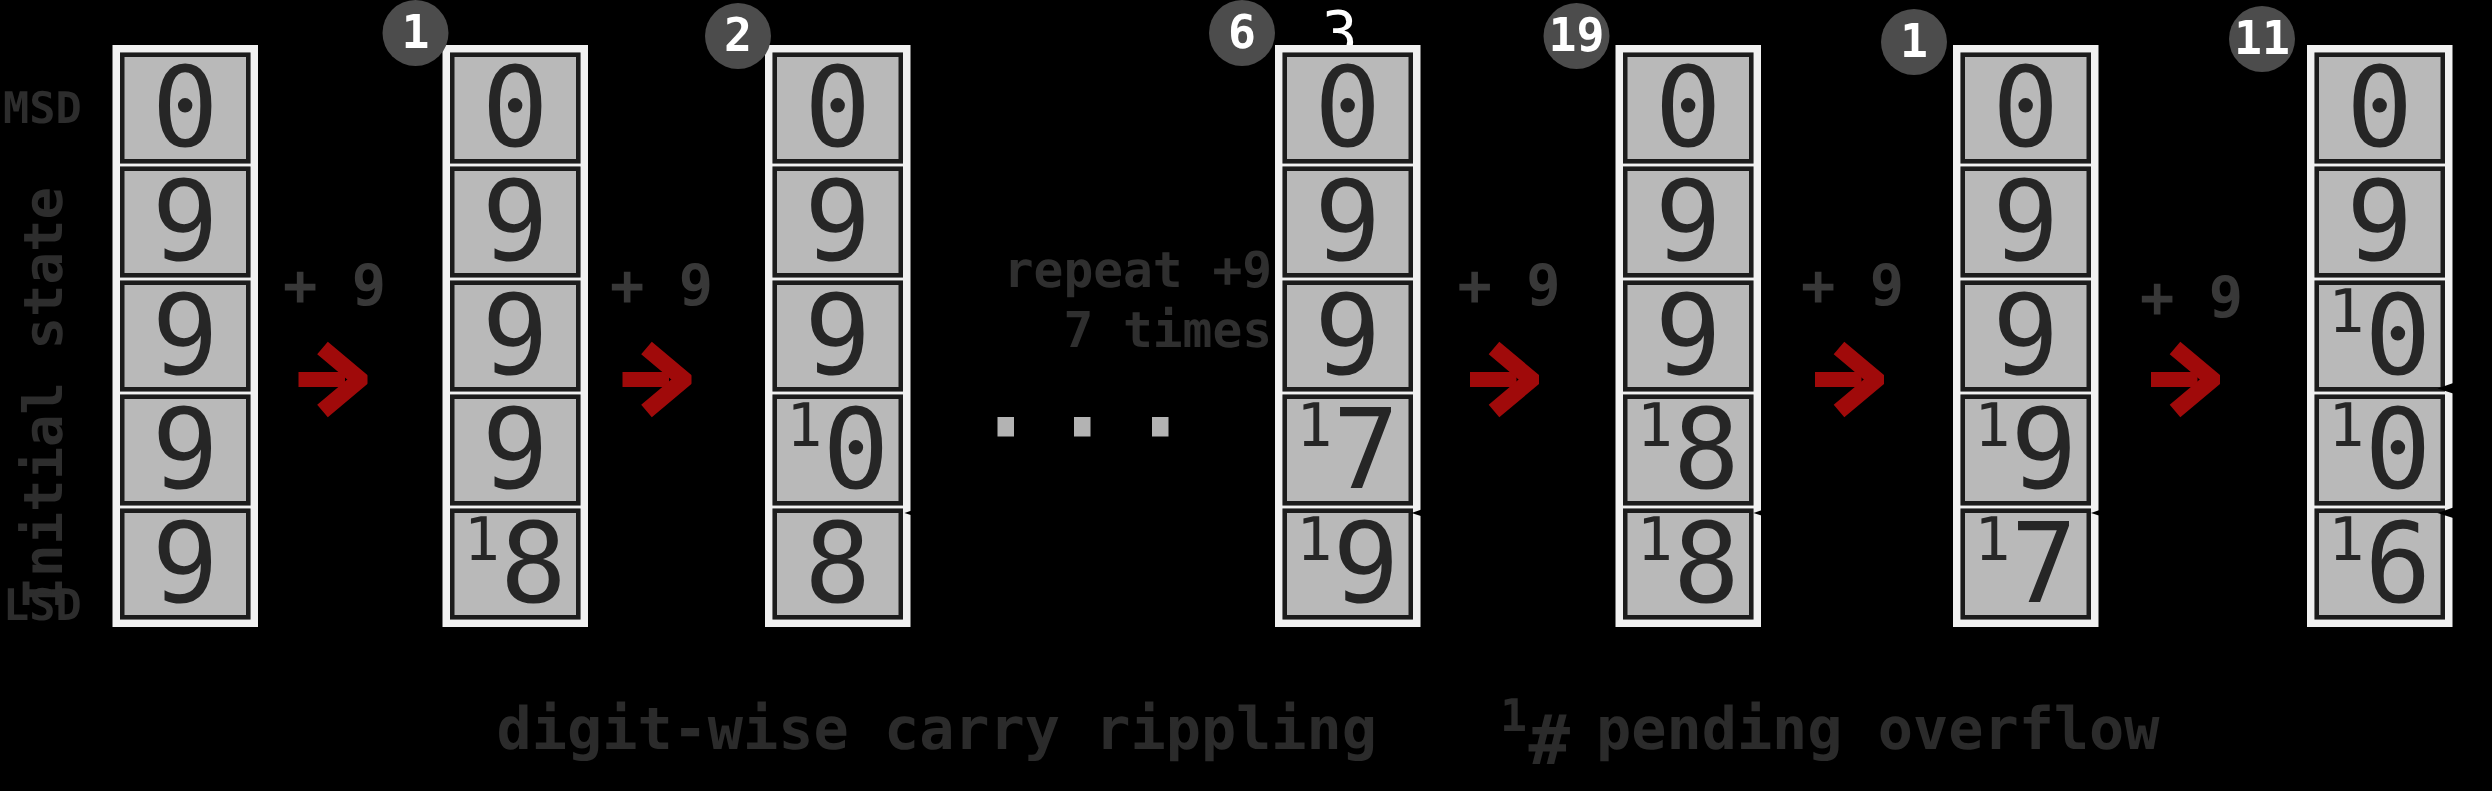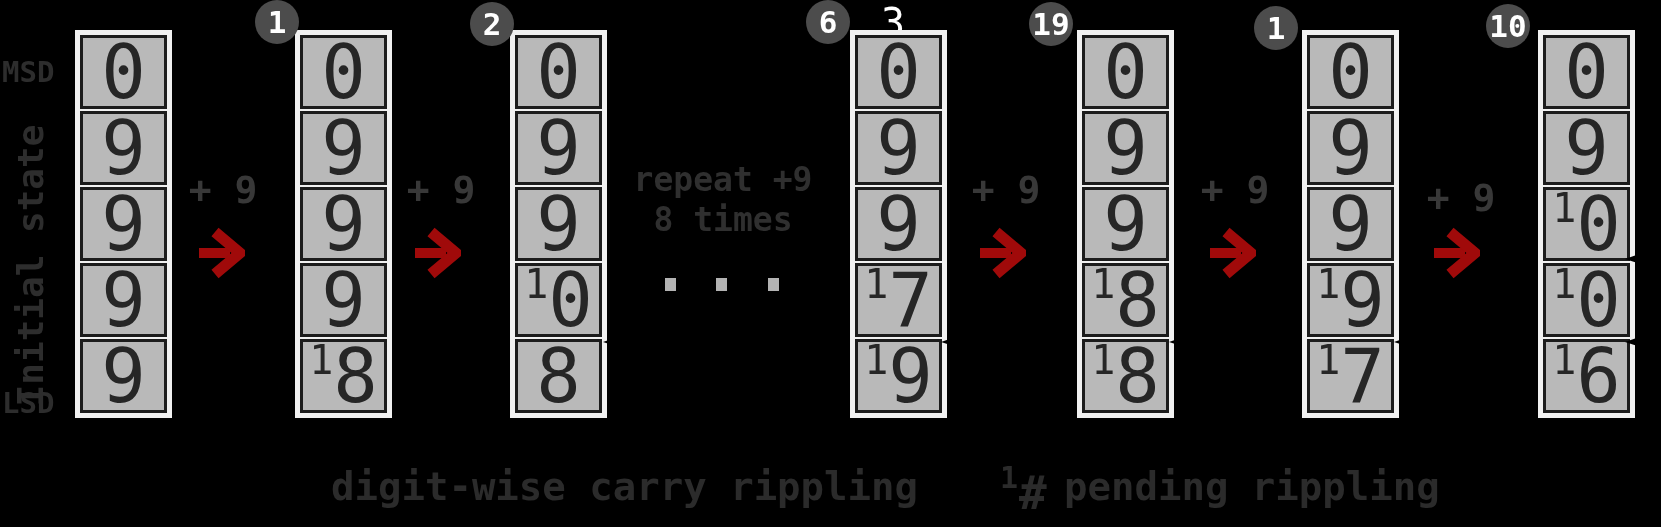--- a/index.html
+++ b/index.html
@@ -25,21 +25,21 @@
   .badge{position:absolute;width:44px;height:44px;border-radius:50%;background:var(--badgebg);
          color:var(--badgetxt);font-size:31px;font-weight:bold;display:flex;
          align-items:center;justify-content:center;z-index:3;}
   .ghost{position:absolute;left:881px;top:0;font-size:40px;color:var(--ghost);z-index:1;}
 
   
   .plus{position:absolute;width:140px;text-align:center;font-size:38px;font-weight:bold;
         color:#383838;}
   .steparrow,.carry{position:absolute;z-index:4;}
   .steparrow *{stroke:var(--red);}
-  .repeat{position:absolute;left:598px;top:160px;width:250px;text-align:center;
+  .repeat{position:absolute;left:598px;top:160px;width:250px;text-align:right;
           font-size:33px;font-weight:bold;color:var(--dim);line-height:40px;}
   .dot{position:absolute;top:278px;width:11px;height:13px;background:var(--dot);}
 
   
   .sidelabel{position:absolute;color:#2d2d2d;font-weight:bold;font-size:29px;}
   #lbl-initial{left:-115px;top:245px;width:290px;text-align:center;font-size:36px;
                transform:rotate(-90deg);}
 
   
   .legend-text{position:absolute;font-size:39px;font-weight:bold;color:#2b2b2b;}
@@ -68,21 +68,21 @@
   <div class="sidelabel" id="lbl-initial">Initial state</div>
   <div class="sidelabel" style="left:2px;top:386px">LSD</div>
 
   <div class="ghost">3</div>
 
   <div class="badge" style="left:255px;top:0">1</div>
   <div class="badge" style="left:470px;top:2px">2</div>
   <div class="badge" style="left:806px;top:0">6</div>
   <div class="badge" style="left:1029px;top:2px">19</div>
   <div class="badge" style="left:1254px;top:6px">1</div>
-  <div class="badge" style="left:1486px;top:4px">10</div>
+  <div class="badge" style="left:1486px;top:4px">11</div>
 
   <div class="column" style="left:75px">
     <div class="cell">
         <span class="sup"></span>
         <span class="digit">0</span>
       </div>
     <div class="cell">
         <span class="sup"></span>
         <span class="digit">9</span>
       </div>
@@ -255,21 +255,21 @@
     </svg>
   <svg class="steparrow" style="left:1208px;top:226px" width="48" height="54" viewBox="0 0 48 54">
       <use href="#step-arrow-shape"></use>
     </svg>
   <svg class="steparrow" style="left:1432px;top:226px" width="48" height="54" viewBox="0 0 48 54">
       <use href="#step-arrow-shape"></use>
     </svg>
 
   <div class="repeat">
     <div>repeat +9</div>
-    <div>8 times</div>
+    <div>7 times</div>
   </div>
   <div class="dot" style="left:665px"></div>
   <div class="dot" style="left:716px"></div>
   <div class="dot" style="left:768px"></div>
 
   <svg class="carry" style="left:600px;top:334px" width="46" height="52" viewBox="0 0 46 52">
       <use href="#carry-arrow-shape"></use>
     </svg>
   <svg class="carry" style="left:938px;top:334px" width="46" height="52" viewBox="0 0 46 52">
       <use href="#carry-arrow-shape"></use>
@@ -286,15 +286,15 @@
   <svg class="carry" style="left:1622px;top:334px" width="46" height="52" viewBox="0 0 46 52">
       <use href="#carry-arrow-shape"></use>
     </svg>
 
   <svg class="carry" style="left:274px;top:479px" width="46" height="52" viewBox="0 0 46 52">
       <use href="#carry-arrow-shape"></use>
     </svg>
   <div class="legend-text" style="left:331px;top:464px">digit-wise carry rippling</div>
   <div class="ov-sup">1</div>
   <div class="ov-hash">#</div>
-  <div class="legend-text" style="left:1064px;top:464px">pending rippling</div>
+  <div class="legend-text" style="left:1064px;top:464px">pending overflow</div>
 
 </div>
 
 </body></html>

